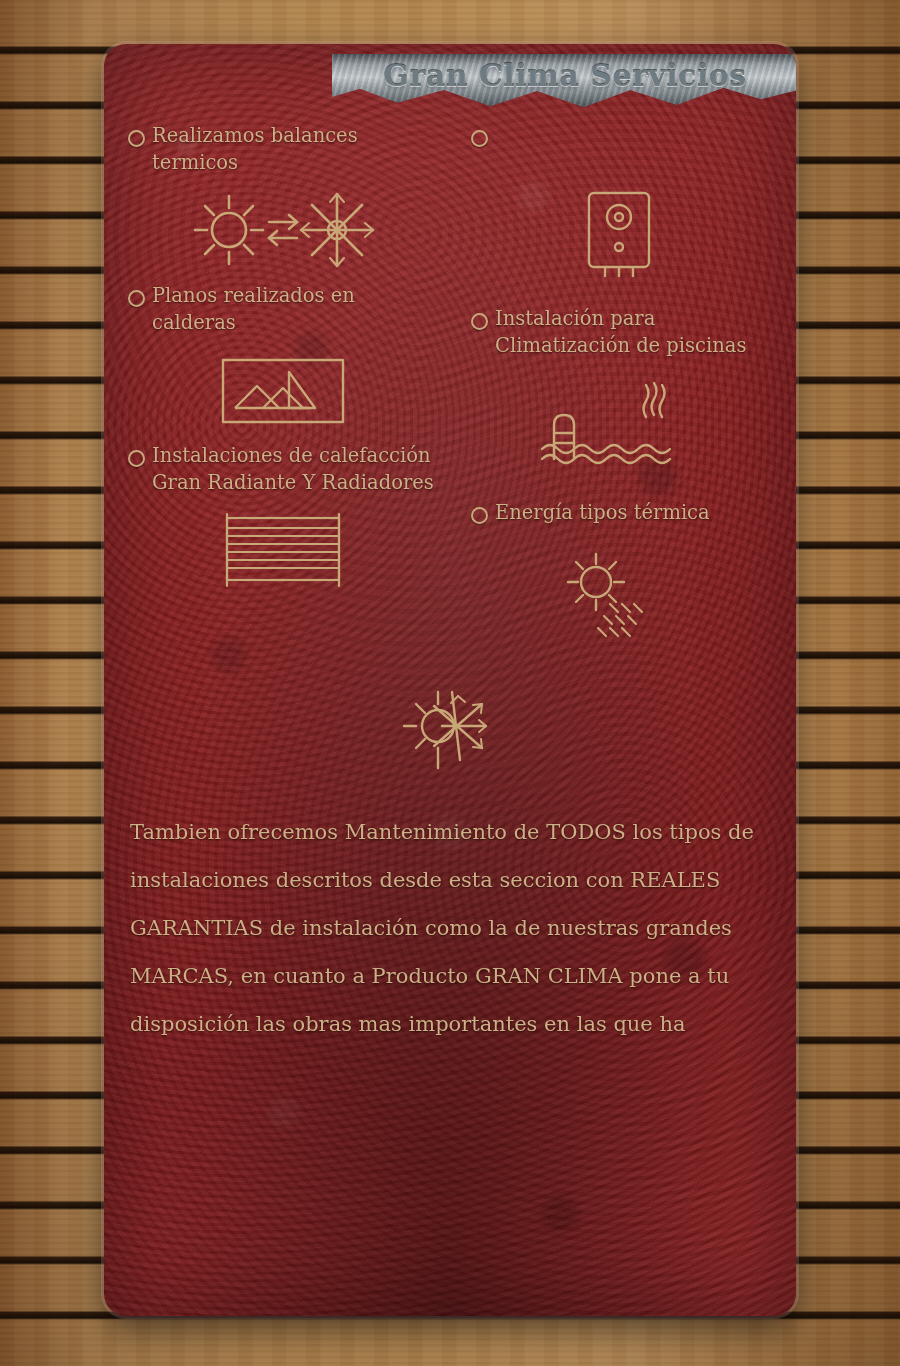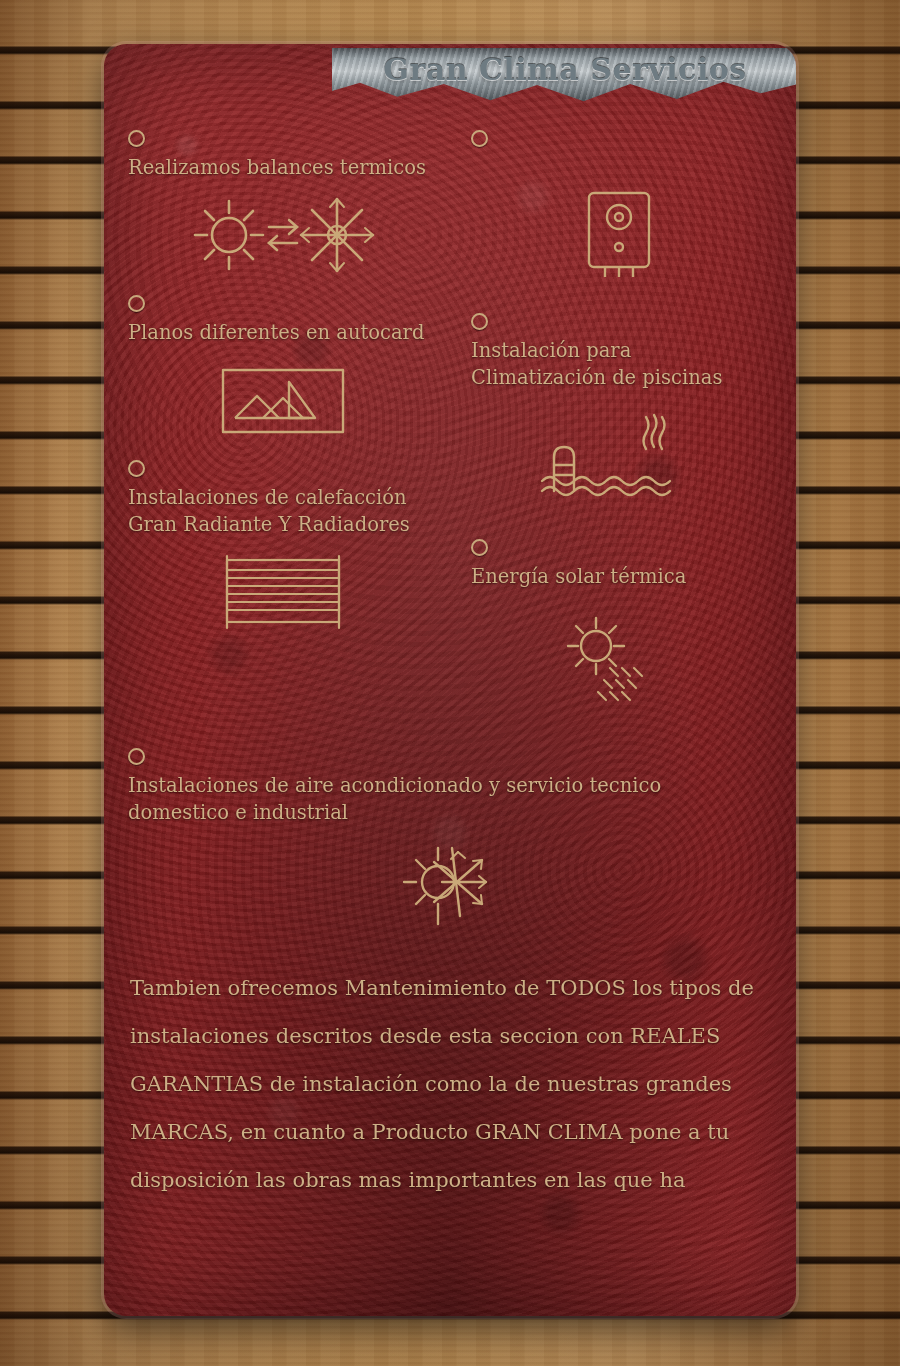--- a/index.html
+++ b/index.html
@@ -91,21 +91,21 @@
     pointer-events: none;
     background:
       radial-gradient(ellipse at 50% 40%, rgba(255,255,255,0.05) 0%, rgba(0,0,0,0) 55%),
       radial-gradient(ellipse at 50% 100%, rgba(0,0,0,0.35) 0%, rgba(0,0,0,0) 60%);
   }
 
   
   #banner {
     position: absolute;
     left: 228px;
-    top: 4px;
+    top: 10px;
     width: 466px;
     height: 58px;
     z-index: 5;
   }
   #banner .ribbon {
     position: absolute;
     inset: 0;
     background:
       linear-gradient(to bottom,
         #4a5055 0%, #9aa3a8 18%, #c7cdd0 40%,
@@ -171,21 +171,20 @@
   .col.left { padding-right: 6px; }
   .col.right { padding-left: 24px; }
 
   .item {
     margin-bottom: 4px;
   }
   .item-head {
     display: flex;
     align-items: flex-start;
     gap: 7px;
-    flex-direction: column;
   }
   .bullet {
     flex: 0 0 auto;
     width: 13px;
     height: 13px;
     border: 2px solid #c7a87c;
     border-radius: 50%;
     margin-top: 8px;
     box-shadow: 0 1px 1px rgba(0,0,0,0.5);
   }
@@ -277,21 +276,21 @@
                   </g>
                 </g>
               </g>
             </svg>
           </div>
         </div>
 
         <div class="item">
           <div class="item-head">
             <span class="bullet"></span>
-            <span class="item-label">Planos diferentes en autocard</span>
+            <span class="item-label">Planos realizados en calderas</span>
           </div>
           <div class="icon-wrap">
             <svg width="160" height="96" viewBox="0 0 160 96">
               <g stroke="#c9a878" stroke-width="2.4" fill="none" stroke-linejoin="round">
                 <rect x="18" y="18" width="120" height="62"></rect>
                 <polyline points="30,66 52,44 74,66"></polyline>
                 <polyline points="58,66 78,46 98,66"></polyline>
                 <line x1="30" y1="66" x2="104" y2="66"></line>
                 <polygon points="84,30 110,66 84,66"></polygon>
               </g>
@@ -365,21 +364,21 @@
                 <path d="M8 70 q8 -8 16 0 t16 0 t16 0 t16 0 t16 0 t16 0 t16 0 t16 0"></path>
                 <path d="M8 80 q8 -8 16 0 t16 0 t16 0 t16 0 t16 0 t16 0 t16 0 t16 0"></path>
               </g>
             </svg>
           </div>
         </div>
 
         <div class="item" style="margin-top:30px;">
           <div class="item-head">
             <span class="bullet"></span>
-            <span class="item-label">Energía solar térmica</span>
+            <span class="item-label">Energía tipos térmica</span>
           </div>
           <div class="icon-wrap" style="margin-top:22px;">
             <svg width="150" height="110" viewBox="0 0 150 110">
               <g stroke="#c9a878" stroke-width="2.4" fill="none" stroke-linecap="round">
                 <circle cx="52" cy="34" r="15"></circle>
                 <line x1="52" y1="6" x2="52" y2="16"></line>
                 <line x1="52" y1="52" x2="52" y2="62"></line>
                 <line x1="24" y1="34" x2="34" y2="34"></line>
                 <line x1="70" y1="34" x2="80" y2="34"></line>
                 <line x1="32" y1="14" x2="39" y2="21"></line>
@@ -399,24 +398,20 @@
                 </g>
               </g>
             </svg>
           </div>
         </div>
 
       </div>
     </div>
 
     <div class="item full-item">
-      <div class="item-head">
-        <span class="bullet"></span>
-        <span class="item-label">Instalaciones de aire acondicionado y servicio tecnico domestico e industrial</span>
-      </div>
       <div class="icon-wrap">
         <svg width="130" height="108" viewBox="0 0 130 108">
           <g stroke="#c9a878" stroke-width="2.4" fill="none" stroke-linecap="round">
             <circle cx="56" cy="50" r="16"></circle>
             <line x1="56" y1="16" x2="56" y2="28"></line>
             <line x1="56" y1="72" x2="56" y2="92"></line>
             <line x1="22" y1="50" x2="34" y2="50"></line>
             <line x1="34" y1="28" x2="43" y2="37"></line>
             <line x1="34" y1="72" x2="43" y2="63"></line>
 

